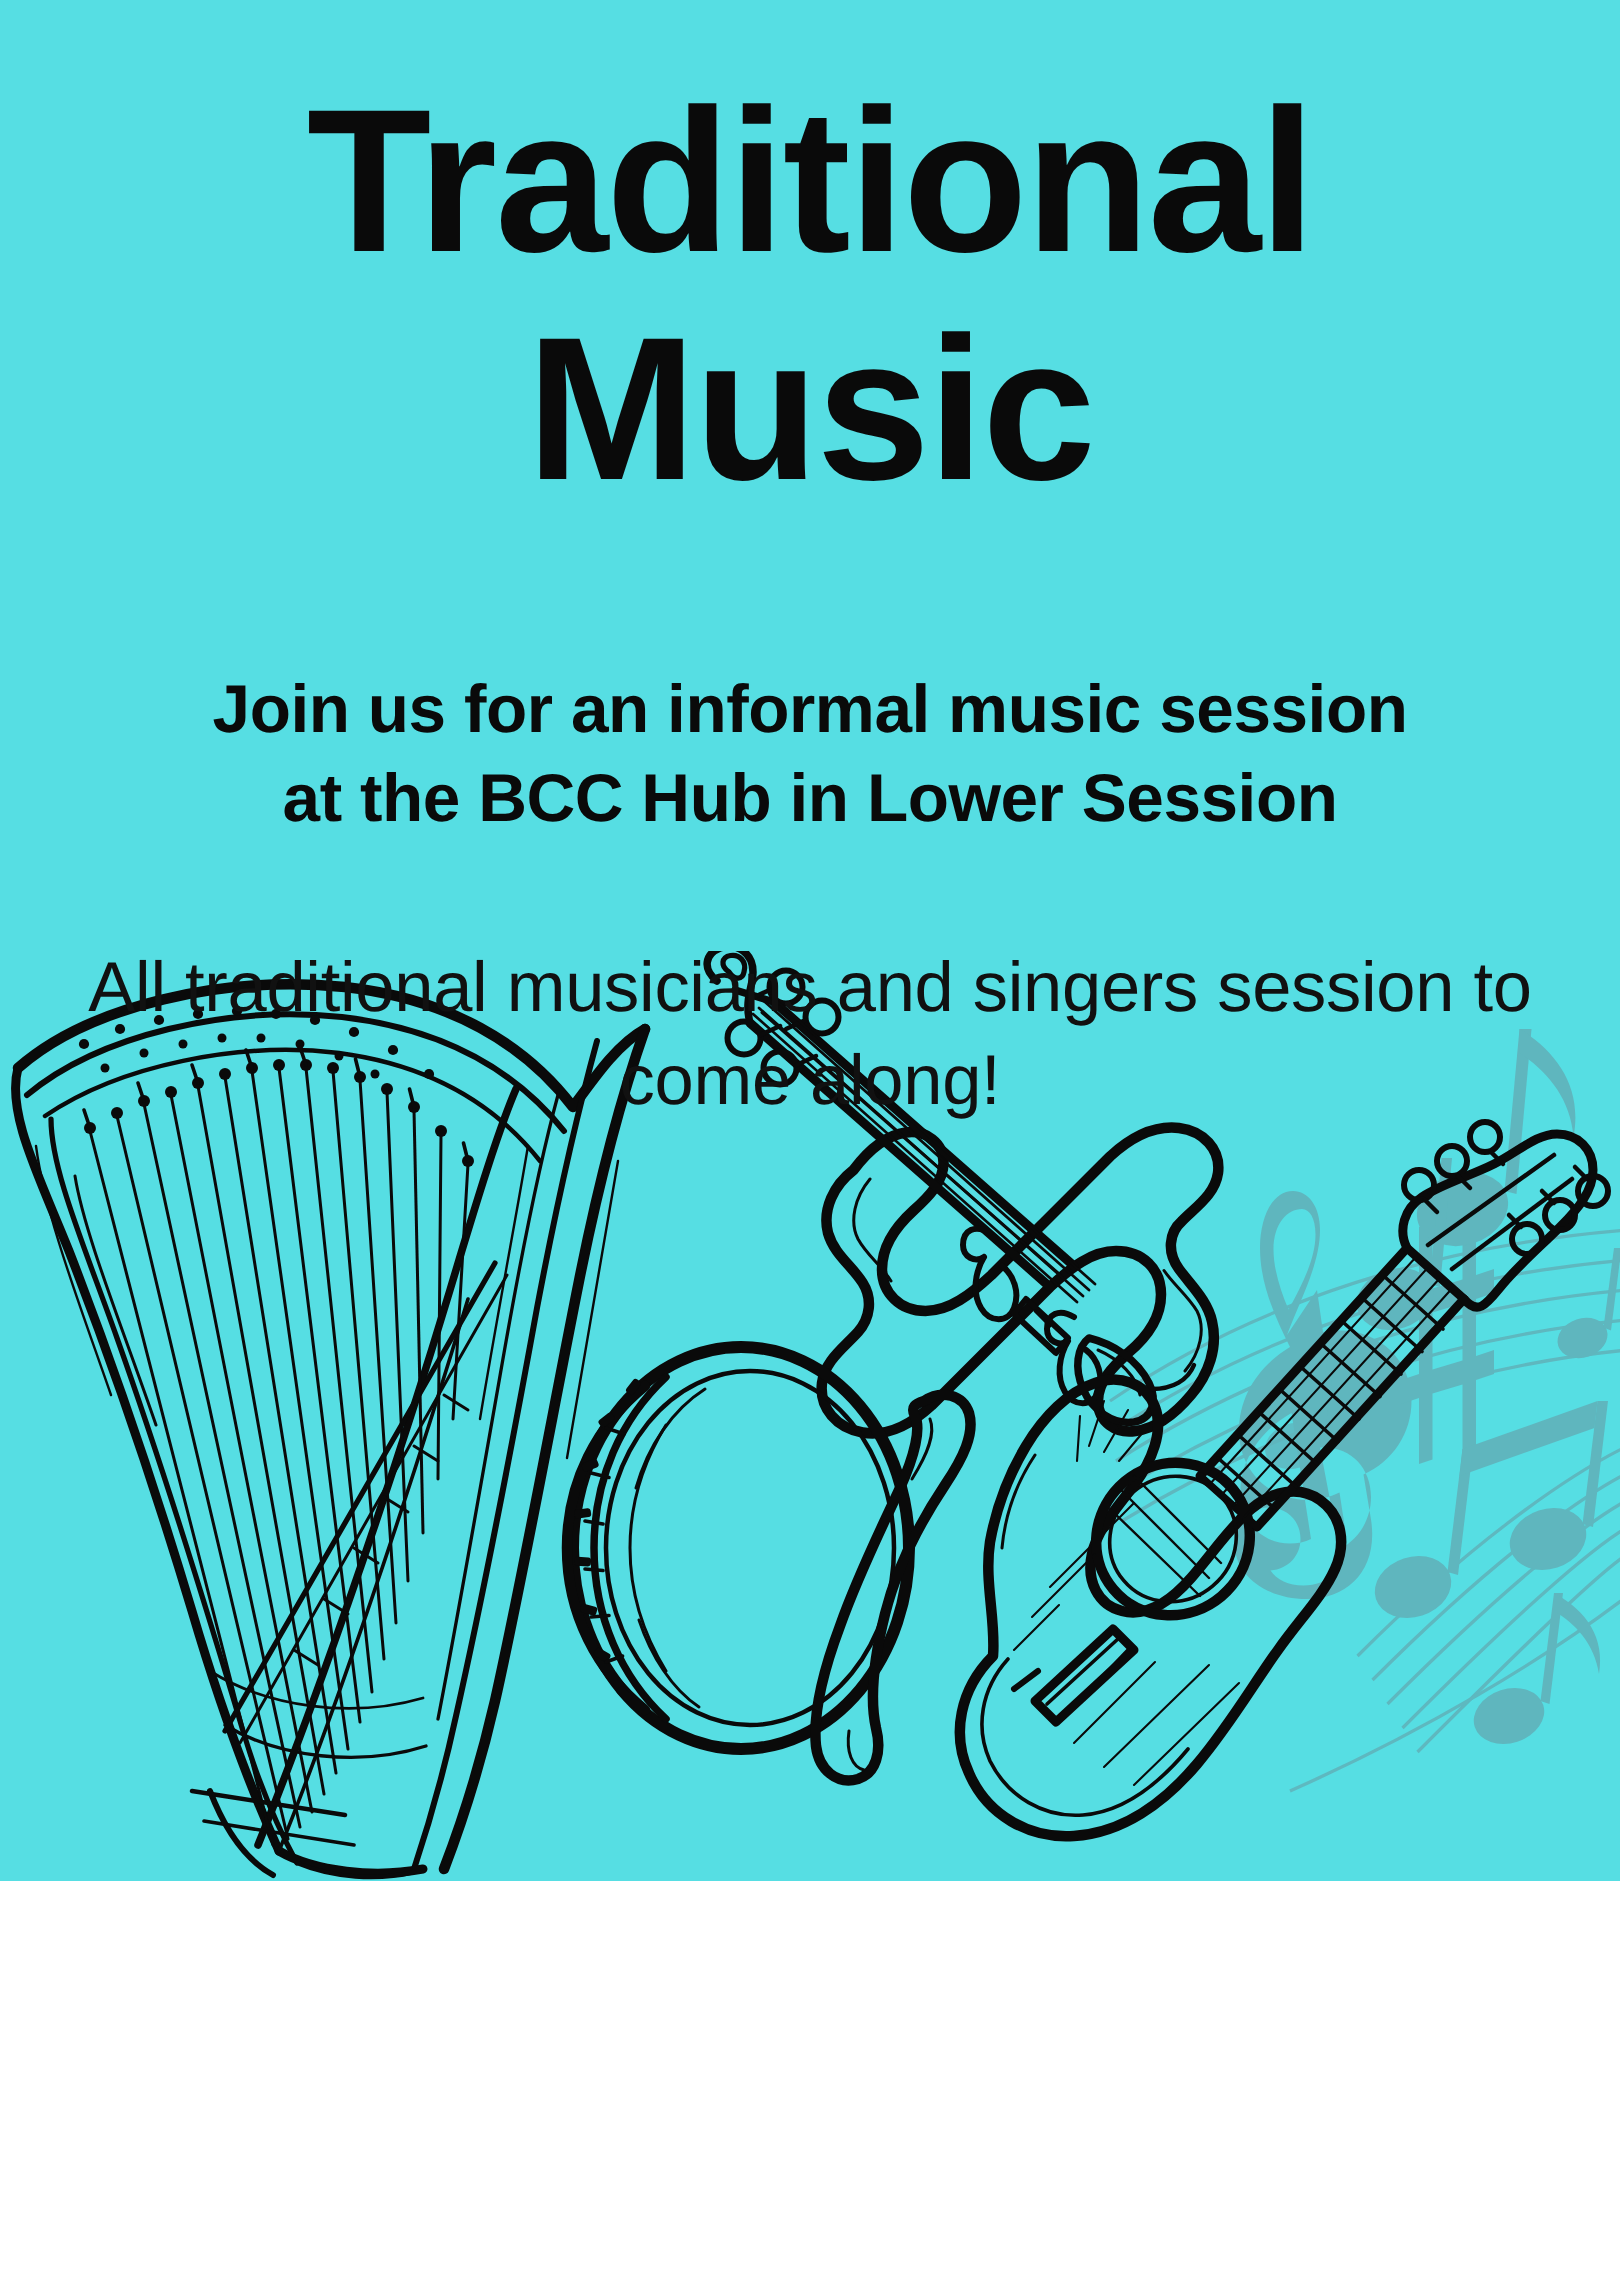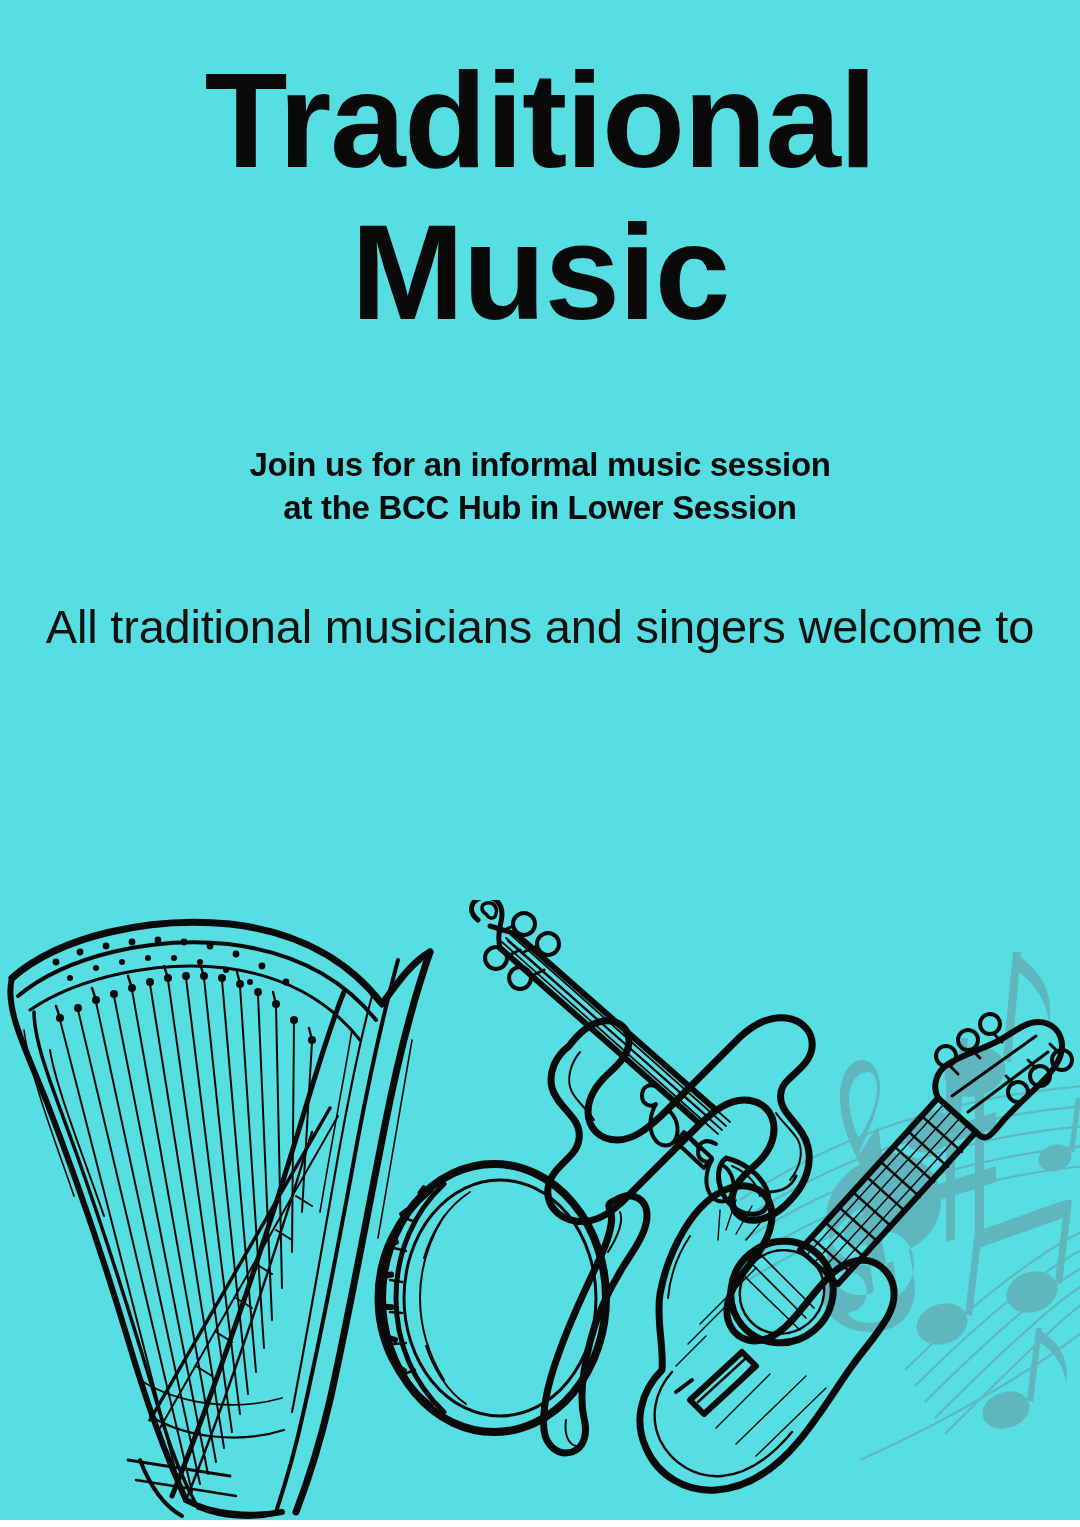--- a/index.html
+++ b/index.html
@@ -4,21 +4,21 @@
 <title>Traditional Music Session Poster</title>
 <style>
   html, body {
     margin: 0;
     padding: 0;
     background: #ffffff;
   }
   #poster {
     position: relative;
     width: 1080px;
-    height: 1520px;
+    height: 1254px;
     overflow: hidden;
     background: #56DEE3;
     font-family: "Liberation Sans", sans-serif;
     color: #0c0c0c;
   }
 
   
   .text-layer {
     position: absolute;
     left: 0; top: 0;
@@ -41,21 +41,21 @@
   .poster-title .title-line {
     display: block;
   }
 
   .details-block {
     margin: 0;
     padding: 0 60px;
     margin-top: 94px;
     text-align: center;
     font-weight: 700;
-    font-size: 33px;
+    font-size: 45px;
     line-height: 1.32;
     letter-spacing: -0.3px;
     color: #0a0a0a;
   }
   .details-block .detail-line { display: block; }
 
   .welcome-block {
     margin: 0;
     padding: 0 18px;
     margin-top: 66px;
@@ -548,18 +548,19 @@
     <h1 class="poster-title">
       <span class="title-line">Traditional Music</span>
     </h1>
 
     <p class="details-block">
       <span class="detail-line">Join us for an informal music session</span>
       <span class="detail-line">at the BCC Hub in Lower Session</span>
     </p>
 
     <p class="welcome-block">
-      <span class="welcome-line">All traditional musicians and singers welcome to</span>
+      <span class="welcome-line">All traditional musicians and singers session to</span>
+      <span class="welcome-line">come along!</span>
     </p>
 
   </div>
 
 </div>
 
 </body></html>

